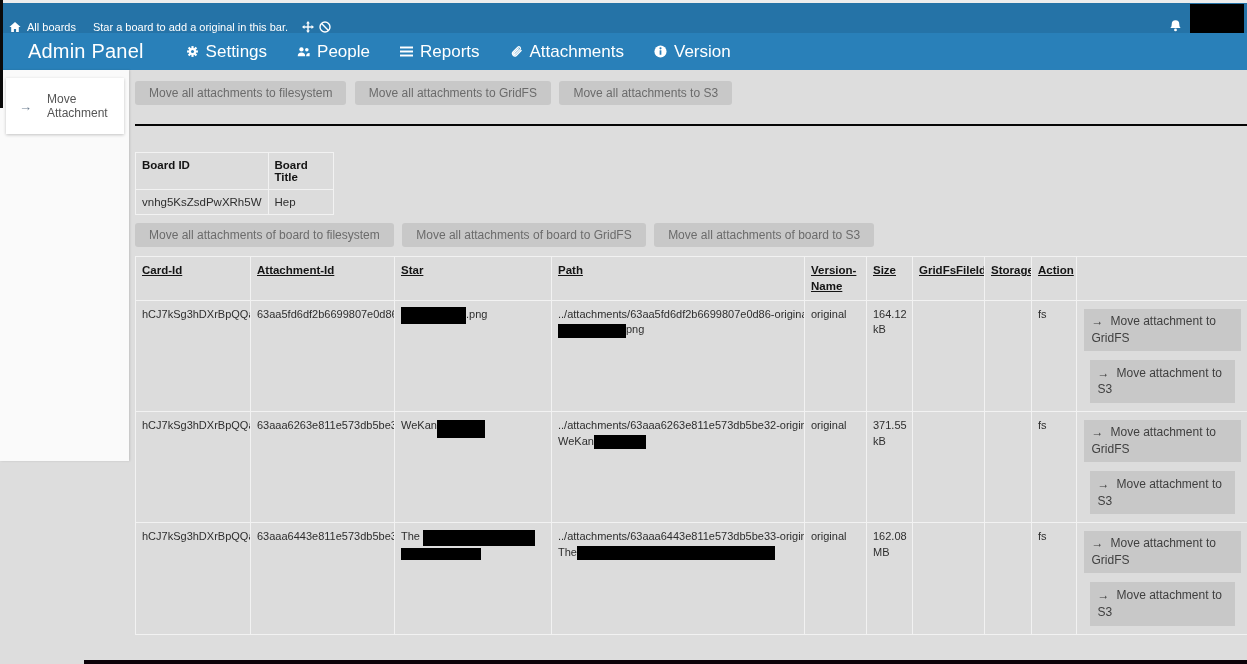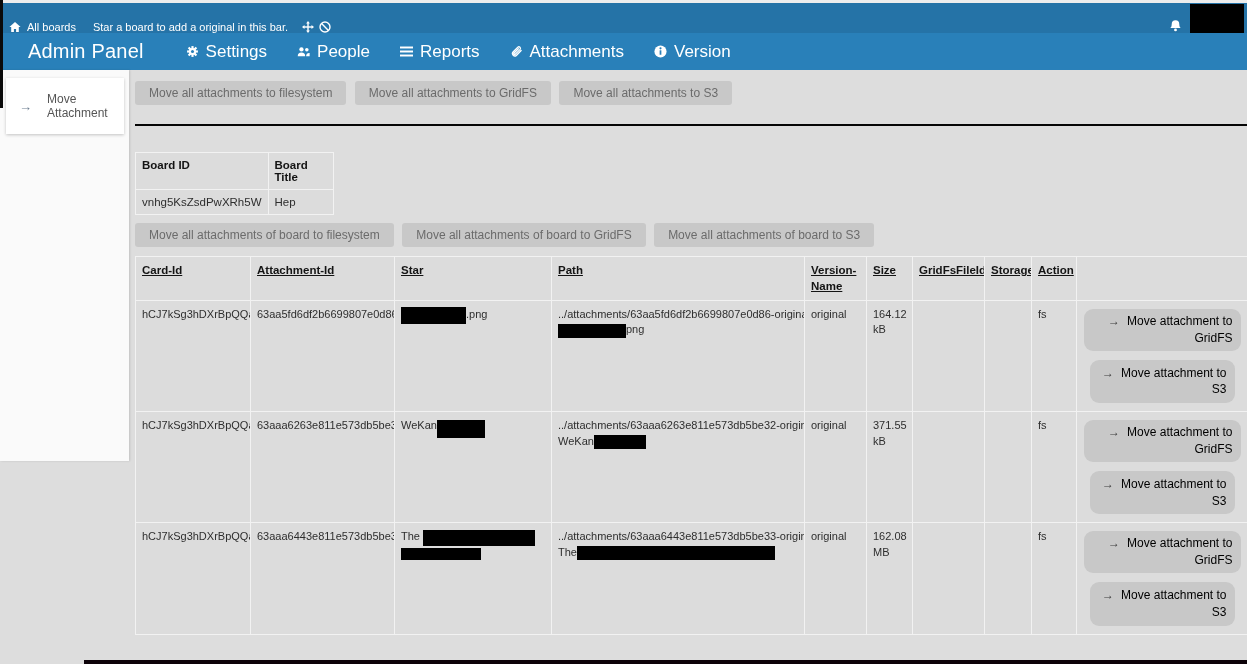--- a/index.html
+++ b/index.html
@@ -91,23 +91,23 @@
   .rd-n1 { width:48px; height:18px; margin-bottom:-5px; }
   .rd-p1 { width:52px; height:14px; }
   .rd-n2a { width:112px; height:16px; }
   .rd-n2b { width:80px; height:12px; }
   .rd-p2 { width:198px; height:14px; }
 
   
   .action-cell { padding:8px 7px; }
   .action-stack { display:flex; flex-direction:column; align-items:center; gap:9px; }
   .row-btn {
-    background:#c8c8c8; color:#000000; border:none; border-radius:9px;
+    background:#c8c8c8; color:#404040; border:none; border-radius:0;
     font-family:inherit; font-size:12px; line-height:1.4;
-    padding:4px 8px; cursor:pointer; text-align:right;
+    padding:4px 8px; cursor:pointer; text-align:left;
   }
   .row-btn .arrow-icon-dark { margin-right:7px; }
   .arrow-icon-dark::before { content:"\2192"; font-weight:bold; color:#3a3a3a; }
   .btn-gridfs { width:157px; }
   .btn-s3 { width:145px; padding:5px 8px; }
 </style>
 </head>
 <body>
 
 <div class="top-strip"></div>

